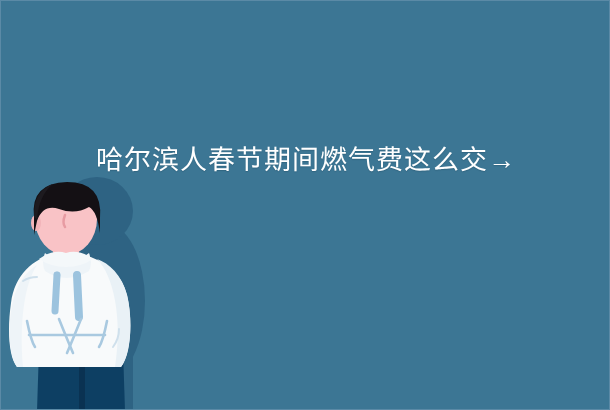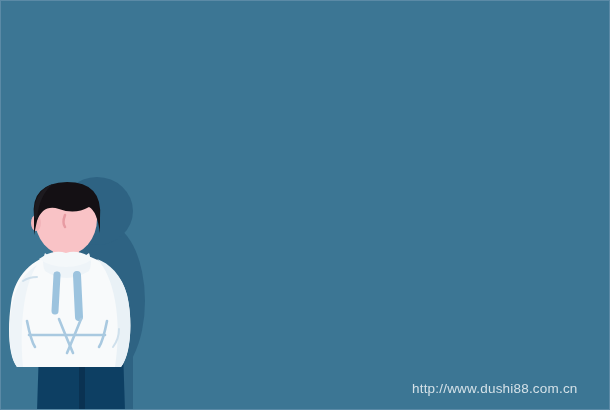--- a/index.html
+++ b/index.html
@@ -136,16 +136,16 @@
       </g>
 
       <g stroke="#cfe0ec" stroke-width="2" fill="none" stroke-linecap="round">
         <path d="M22 110 Q28 106 36 106"></path>
         <path d="M112 176 Q118 168 118 158"></path>
       </g>
 
     </svg>
   </div>
 
+  <div id="headline">哈尔滨人春节期间燃气费这么交→</div>
 
-  <div id="watermark">http://www.dushi88.com.cn</div>
 
 </div>
 
 </body></html>

